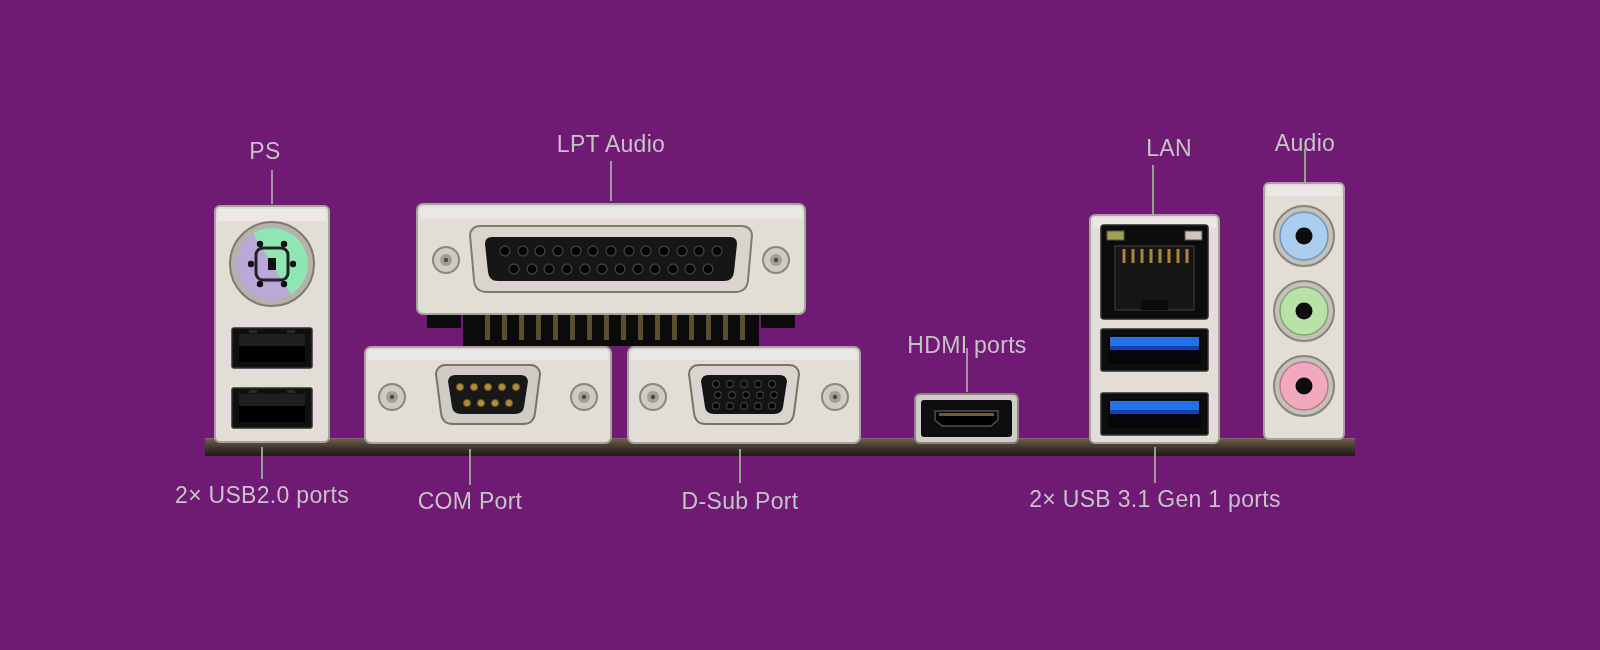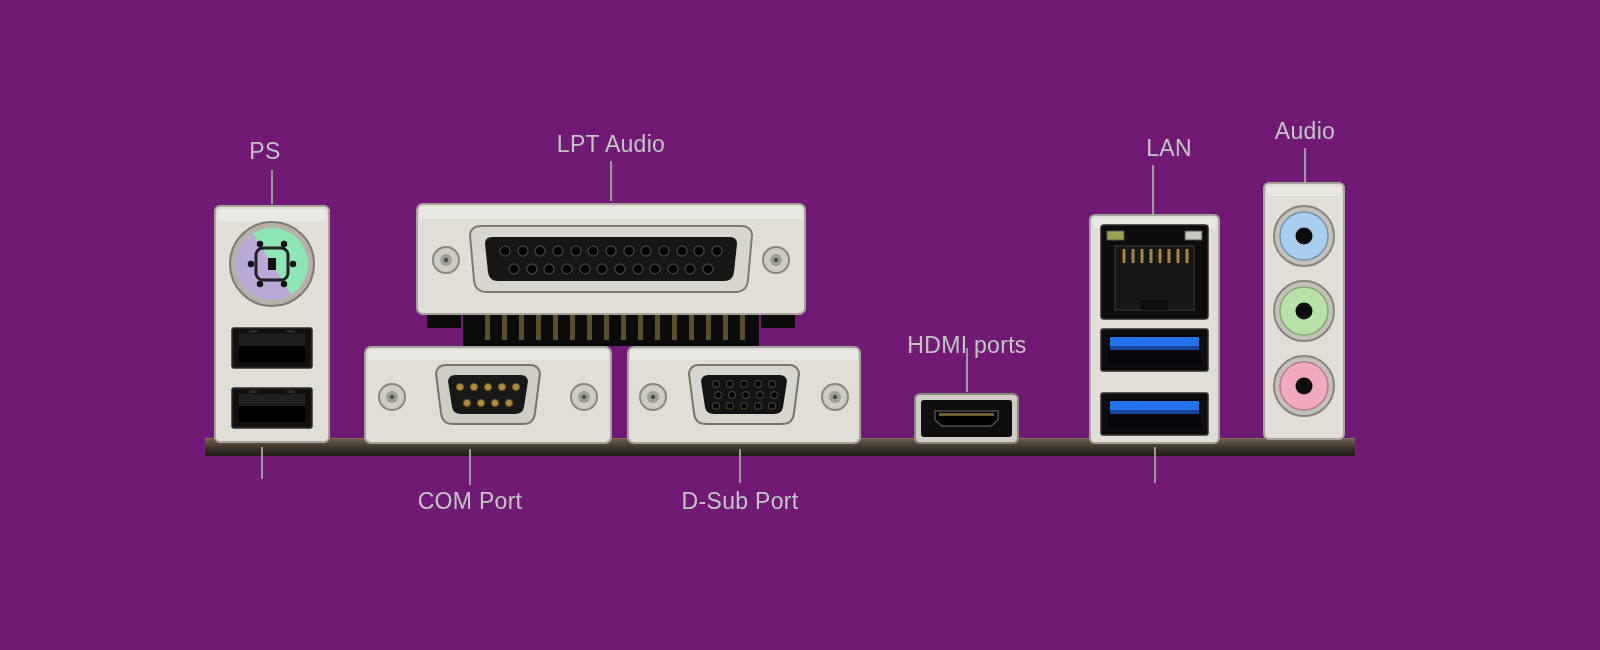--- a/index.html
+++ b/index.html
@@ -269,26 +269,28 @@
 
   <div class="label" style="left:611px;top:131px">LPT Audio</div>
   <div class="leader" style="left:610px;top:161px;height:40px"></div>
 
   <div class="label" style="left:967px;top:332px">HDMI ports</div>
   <div class="leader" style="left:966px;top:348px;height:44px"></div>
 
   <div class="label" style="left:1169px;top:135px">LAN</div>
   <div class="leader" style="left:1152px;top:165px;height:49px"></div>
 
-  <div class="label" style="left:1305px;top:118px">Audio</div>
+  <div class="label" style="left:1305px;top:130px">Audio</div>
   <div class="leader" style="left:1304px;top:148px;height:34px"></div>
 
   <div class="leader" style="left:261px;top:447px;height:32px"></div>
+  <div class="label" style="left:262px;top:482px">2× USB2.0 ports</div>
 
   <div class="leader" style="left:469px;top:449px;height:36px"></div>
   <div class="label" style="left:470px;top:488px">COM Port</div>
 
   <div class="leader" style="left:739px;top:449px;height:34px"></div>
   <div class="label" style="left:740px;top:488px">D-Sub Port</div>
 
   <div class="leader" style="left:1154px;top:447px;height:36px"></div>
+  <div class="label" style="left:1155px;top:486px">2× USB 3.1 Gen 1 ports</div>
 
 </div>
 
 </body></html>

